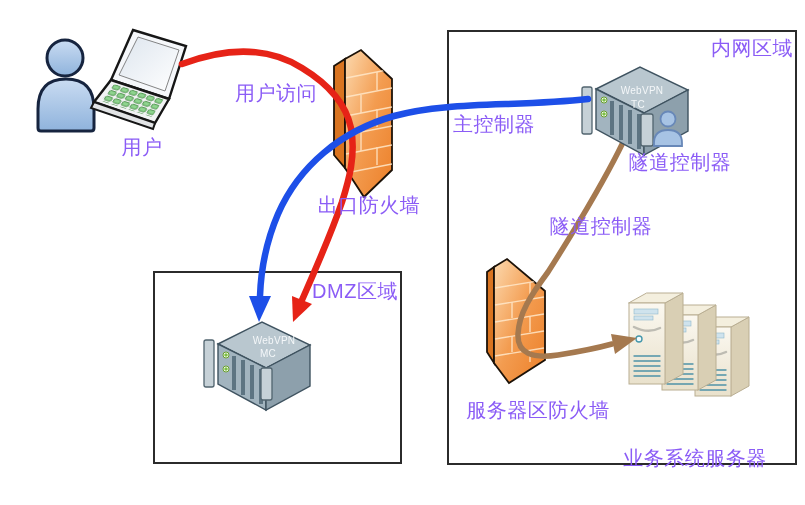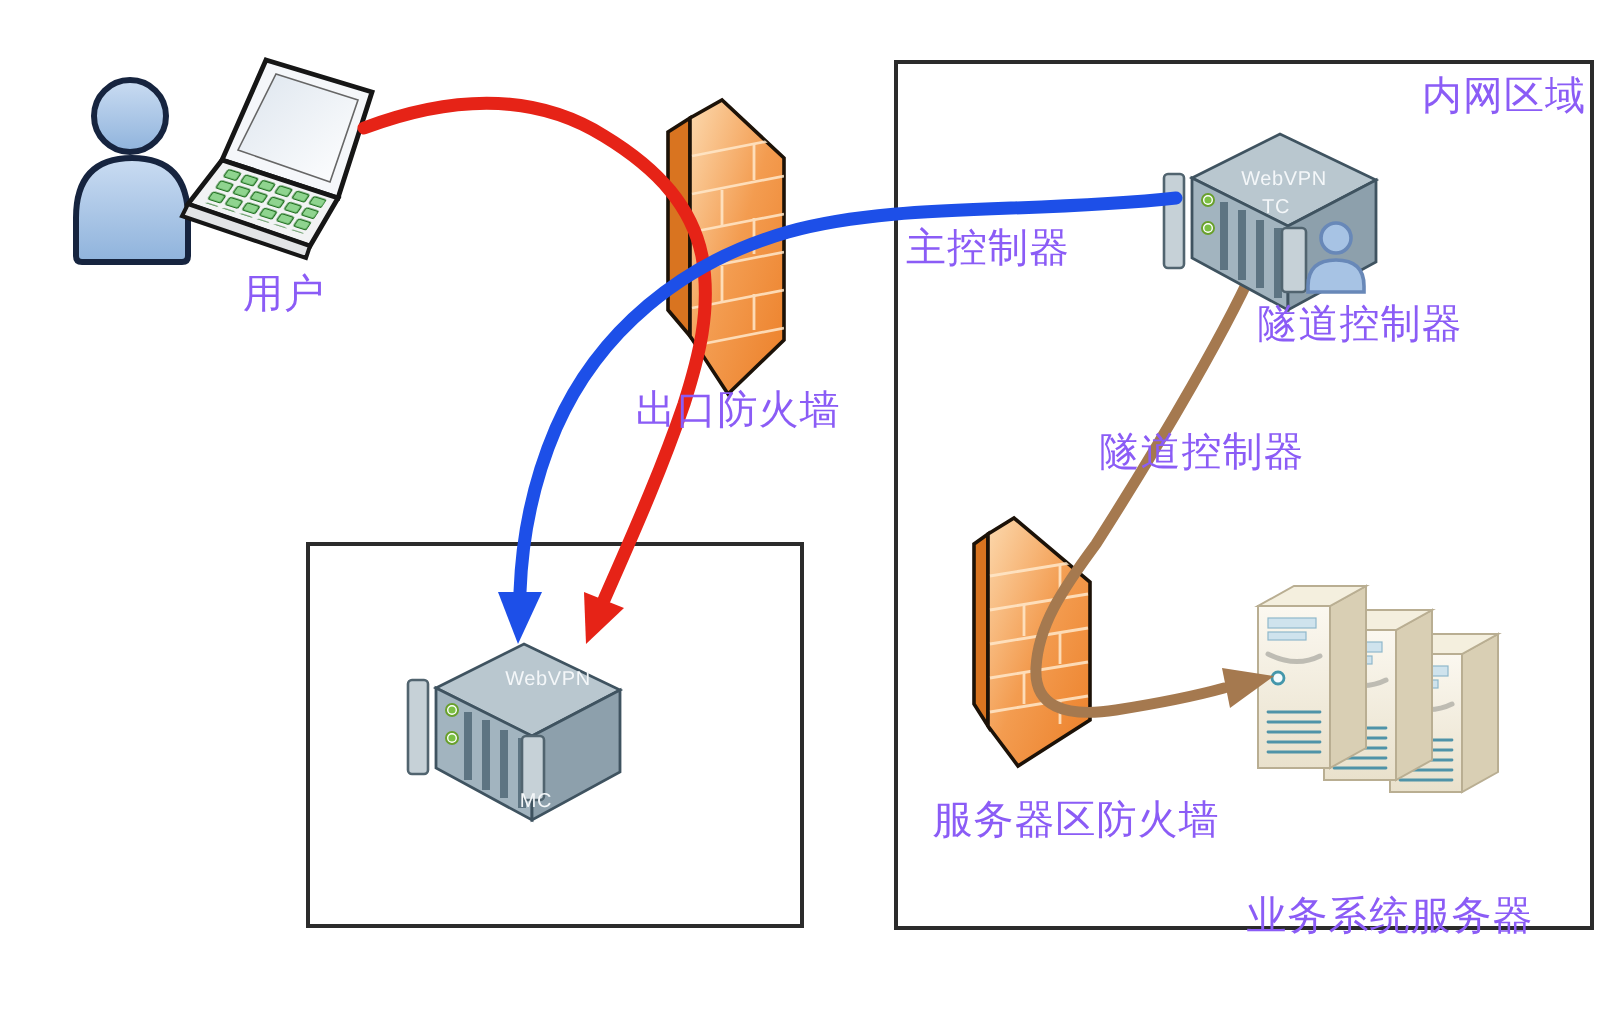--- a/index.html
+++ b/index.html
@@ -207,26 +207,28 @@
     </g>
 
     <path d="M182,64 C230,46 270,48 302,68 C330,85 346,104 351,128 C356,155 349,180 342,202 C330,237 316,268 302,300" fill="none" stroke-width="6.5" stroke-linecap="round" stroke="#e62317"></path>
     <polygon points="293,322 312,304 292,296" fill="#e62317"></polygon>
 
     <path d="M588,99 C515,107 448,101 394,116 C341,131 299,166 278,214 C266,242 261,268 260,296" fill="none" stroke-width="6.5" stroke-linecap="round" stroke="#1d4fe8"></path>
     <polygon points="259,322 271,296 249,296" fill="#1d4fe8"></polygon>
   </svg>
 
   <div class="lbl" style="left:110px;top:147px;margin-left:32px;">用户</div>
+  <div class="lbl" style="left:276px;top:93px;">用户访问</div>
   <div class="lbl" style="left:369px;top:205px;">出口防火墙</div>
   <div class="lbl" style="left:494px;top:124px;">主控制器</div>
   <div class="lbl" style="left:752px;top:48px;">内网区域</div>
   <div class="lbl" style="left:662px;top:162px;padding-left:36px;">隧道控制器</div>
   <div class="lbl" style="left:601px;top:226px;">隧道控制器</div>
+  <div class="lbl" style="left:355px;top:291px;">DMZ区域</div>
   <div class="lbl" style="left:538px;top:410px;">服务器区防火墙</div>
   <div class="lbl" style="left:695px;top:410px;margin-top:48px;">业务系统服务器</div>
 
   <div class="device-lbl" style="left:642px;top:90px;">WebVPN</div>
   <div class="device-lbl" style="left:638px;top:104px;">TC</div>
   <div class="device-lbl" style="left:274px;top:340px;">WebVPN</div>
-  <div class="device-lbl" style="left:268px;top:353px;margin-top:48px;">MC</div>
+  <div class="device-lbl" style="left:268px;top:353px;">MC</div>
 
 </div>
 
 </body></html>

